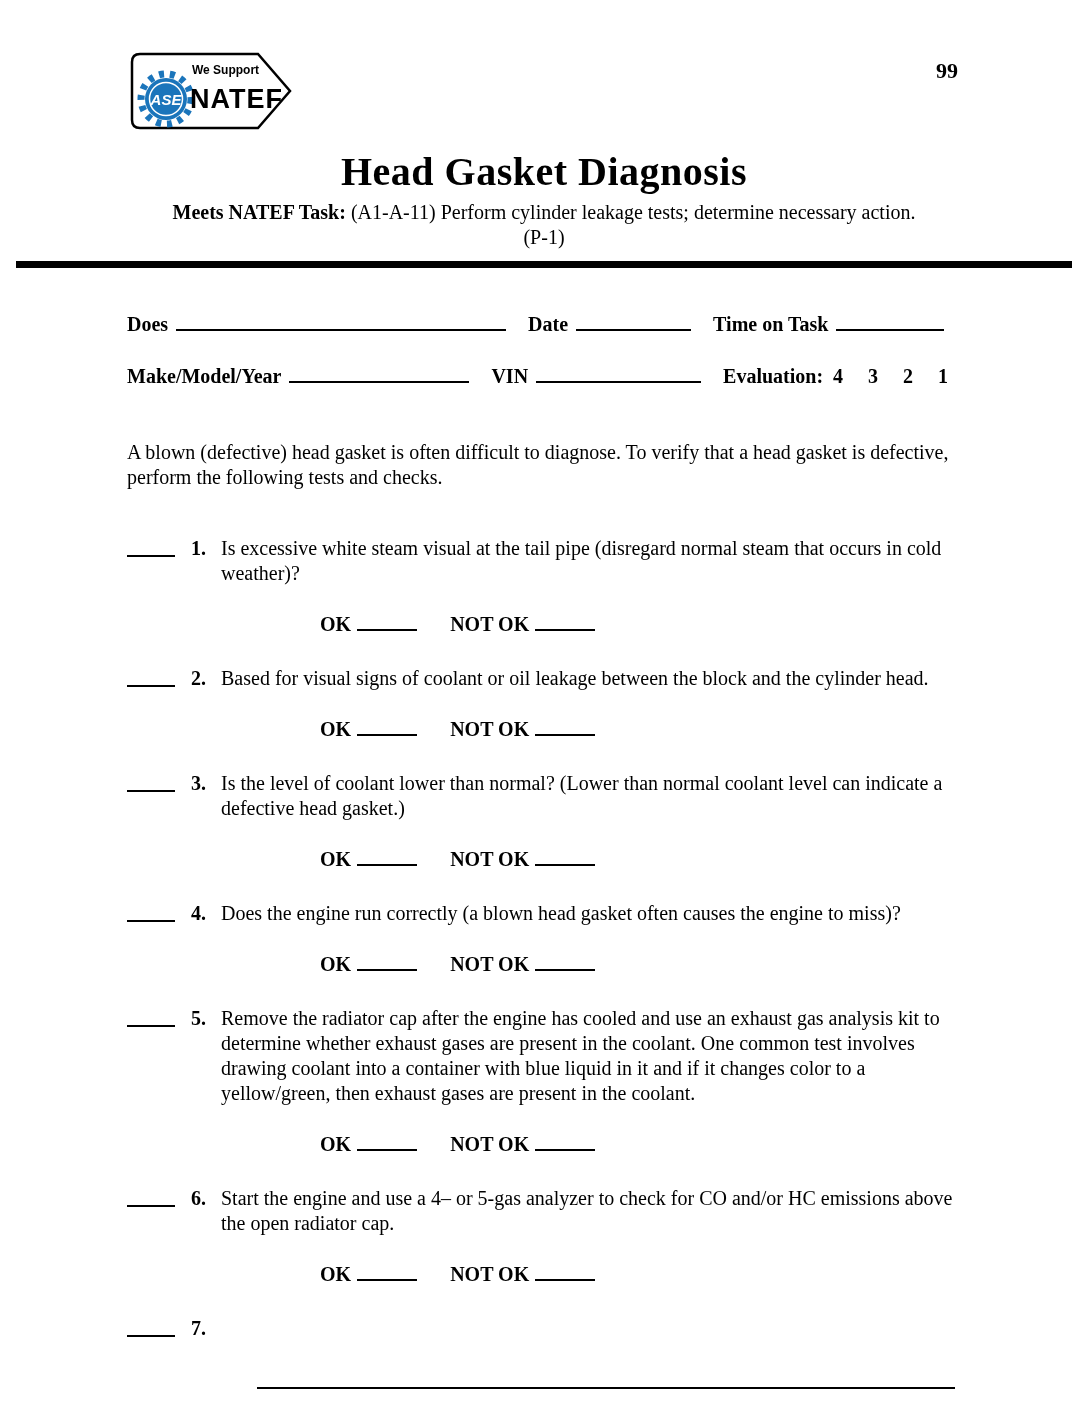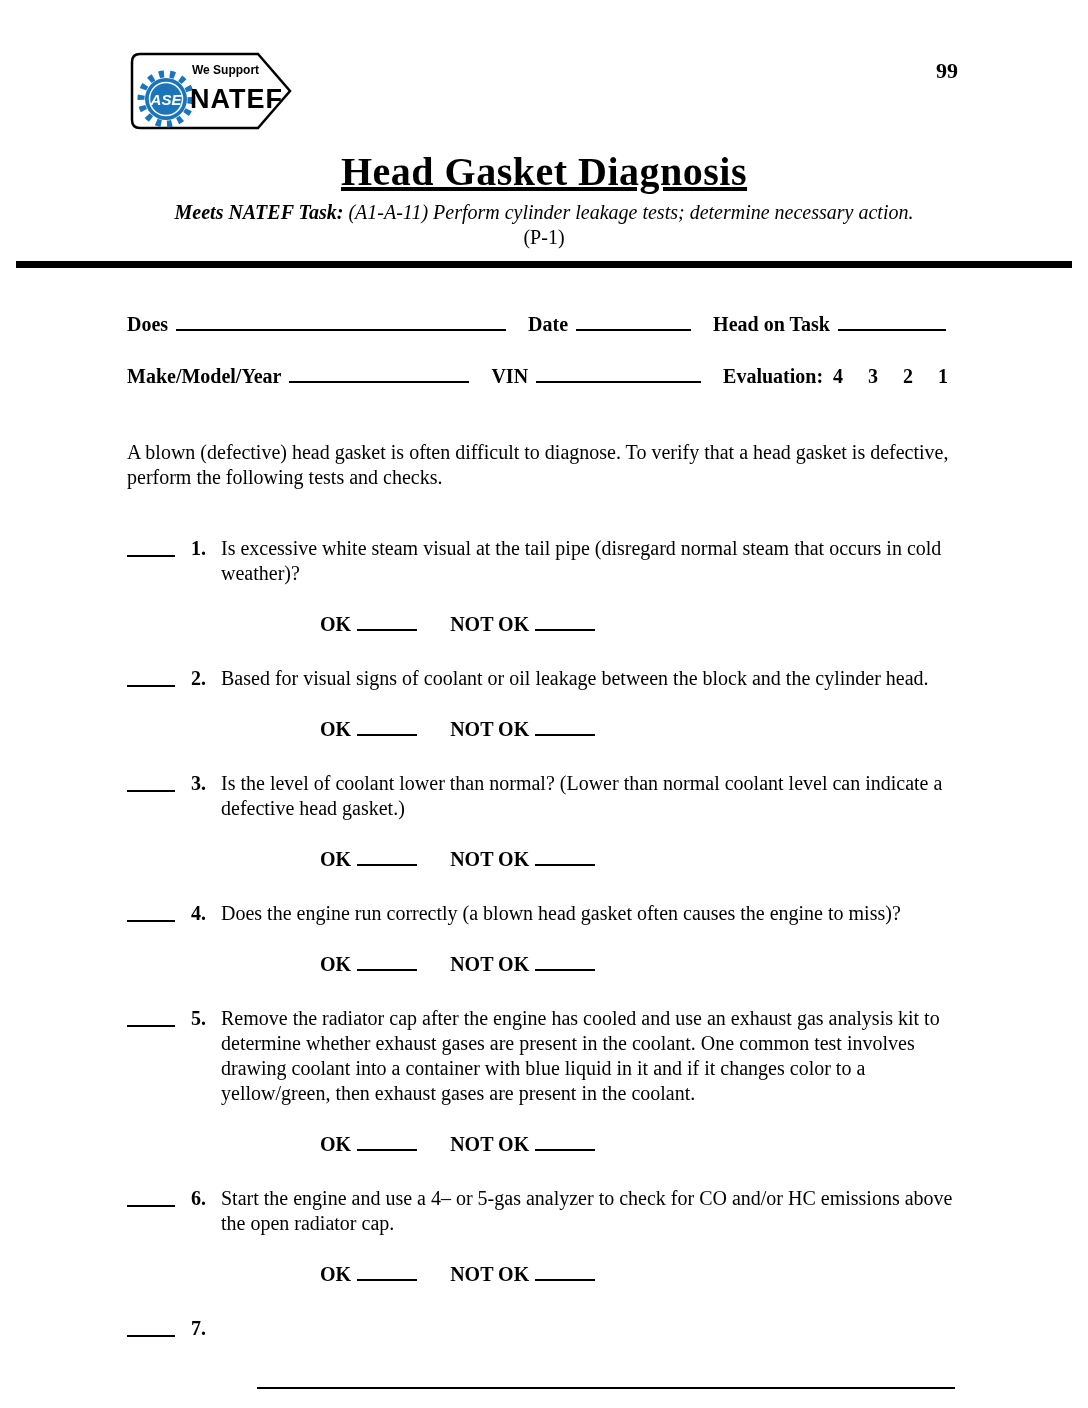--- a/index.html
+++ b/index.html
@@ -22,23 +22,22 @@
   .page-num {
     position: absolute; left: 936px; top: 58px;
     font-weight: bold; font-size: 22px;
   }
   .title {
     margin: 148px 0 0 0;
     text-align: center;
     font-size: 40px;
     font-weight: bold;
     letter-spacing: 0.5px;
-    text-decoration: underline;
-  }
-  .subtitle { margin-top: 6px; text-align: center; font-size: 20px; font-style: italic; }
+  }
+  .subtitle { margin-top: 6px; text-align: center; font-size: 20px; }
   .priority { margin-top: 2px; text-align: center; font-size: 20px; }
   .rule {
     margin: 12px auto 0 auto;
     width: 1056px; height: 7px;
     background: #000;
   }
 
   
   .form { margin: 42px 130px 0 127px; }
   .frow { display: flex; align-items: baseline; white-space: nowrap; }
@@ -117,21 +116,21 @@
   <div class="rule"></div>
 
   <div class="form">
     <div class="frow">
       <span class="flabel">Does</span>
       <span class="blank w330"></span>
       <span class="sp"></span>
       <span class="flabel">Date</span>
       <span class="blank w115"></span>
       <span class="sp"></span>
-      <span class="flabel">Head on Task</span>
+      <span class="flabel">Time on Task</span>
       <span class="blank w108"></span>
     </div>
     <div class="frow">
       <span class="flabel">Make/Model/Year</span>
       <span class="blank w180"></span>
       <span class="sp"></span>
       <span class="flabel">VIN</span>
       <span class="blank w165"></span>
       <span class="sp"></span>
       <span class="flabel">Evaluation:</span>

